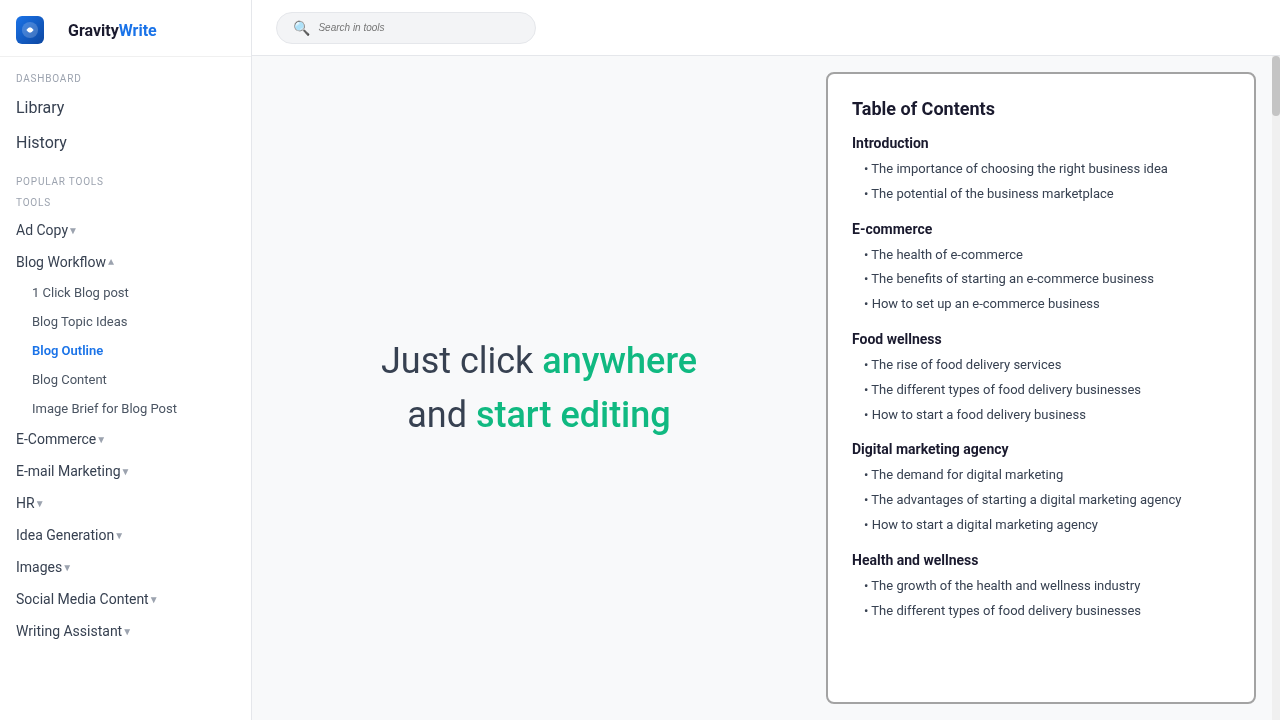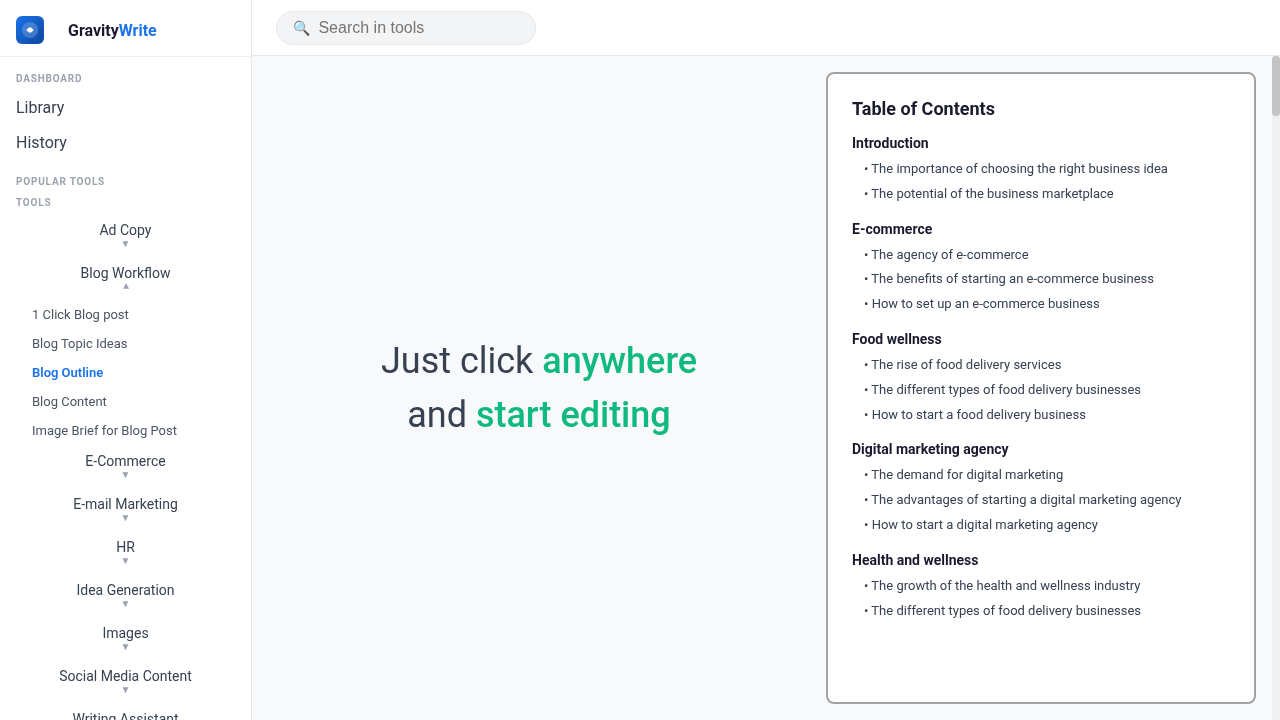--- a/index.html
+++ b/index.html
@@ -28,21 +28,21 @@
       background: linear-gradient(135deg, #1a73e8, #0d47a1);
       border-radius: 6px;
       display: flex; align-items: center; justify-content: center;
       color: white; font-weight: 900; font-size: 14px;
     }
     .logo-text { font-size: 16px; font-weight: 700; color: #1a1a2e; }
     .logo-text span { color: #1a73e8; }
 
     .sidebar-section-label {
       font-size: 10px;
-      font-weight: 700;
+      font-weight: 400;
       color: #9ca3af;
       letter-spacing: 0.08em;
       padding: 16px 16px 6px 16px;
       text-transform: uppercase;
     }
     .sidebar-link {
       display: flex;
       align-items: center;
       padding: 8px 16px;
       font-size: 16px;
@@ -52,21 +52,20 @@
     }
 
     .sidebar-tool {
       display: flex;
       align-items: center;
       justify-content: flex-start;
       padding: 8px 16px;
       font-size: 14px;
       color: #374151;
       cursor: pointer;
-      flex-direction: column;
     }
 
     .sidebar-subtool {
       display: flex;
       align-items: center;
       padding: 7px 16px 7px 32px;
       font-size: 13px;
       color: #4b5563;
       cursor: pointer;
     }
@@ -102,23 +101,24 @@
       border: 1px solid #e5e7eb;
       border-radius: 24px;
       padding: 7px 16px;
       width: 260px;
     }
     .search-icon { color: #9ca3af; font-size: 14px; }
     .search-input {
       border: none;
       background: transparent;
       outline: none;
-      font-size: 16px;
+      font-size: 10px;
       color: #374151;
       width: 100%;
+      font-style: italic;
     }
 
     
     #main {
       flex: 1;
       margin-top: 56px;
       display: flex;
       overflow: hidden;
     }
 
@@ -310,21 +310,21 @@
   </div>
 
   <div id="toc-panel">
     <div class="toc-title">Table of Contents</div>
 
     <div class="toc-section-title">Introduction</div>
     <div class="toc-item">The importance of choosing the right business idea</div>
     <div class="toc-item">The potential of the business marketplace</div>
 
     <div class="toc-section-title">E-commerce</div>
-    <div class="toc-item">The agency of e-commerce</div>
+    <div class="toc-item">The health of e-commerce</div>
     <div class="toc-item">The benefits of starting an e-commerce business</div>
     <div class="toc-item">How to set up an e-commerce business</div>
 
     <div class="toc-section-title">Food wellness</div>
     <div class="toc-item">The rise of food delivery services</div>
     <div class="toc-item">The different types of food delivery businesses</div>
     <div class="toc-item">How to start a food delivery business</div>
 
     <div class="toc-section-title">Digital marketing agency</div>
     <div class="toc-item">The demand for digital marketing</div>

